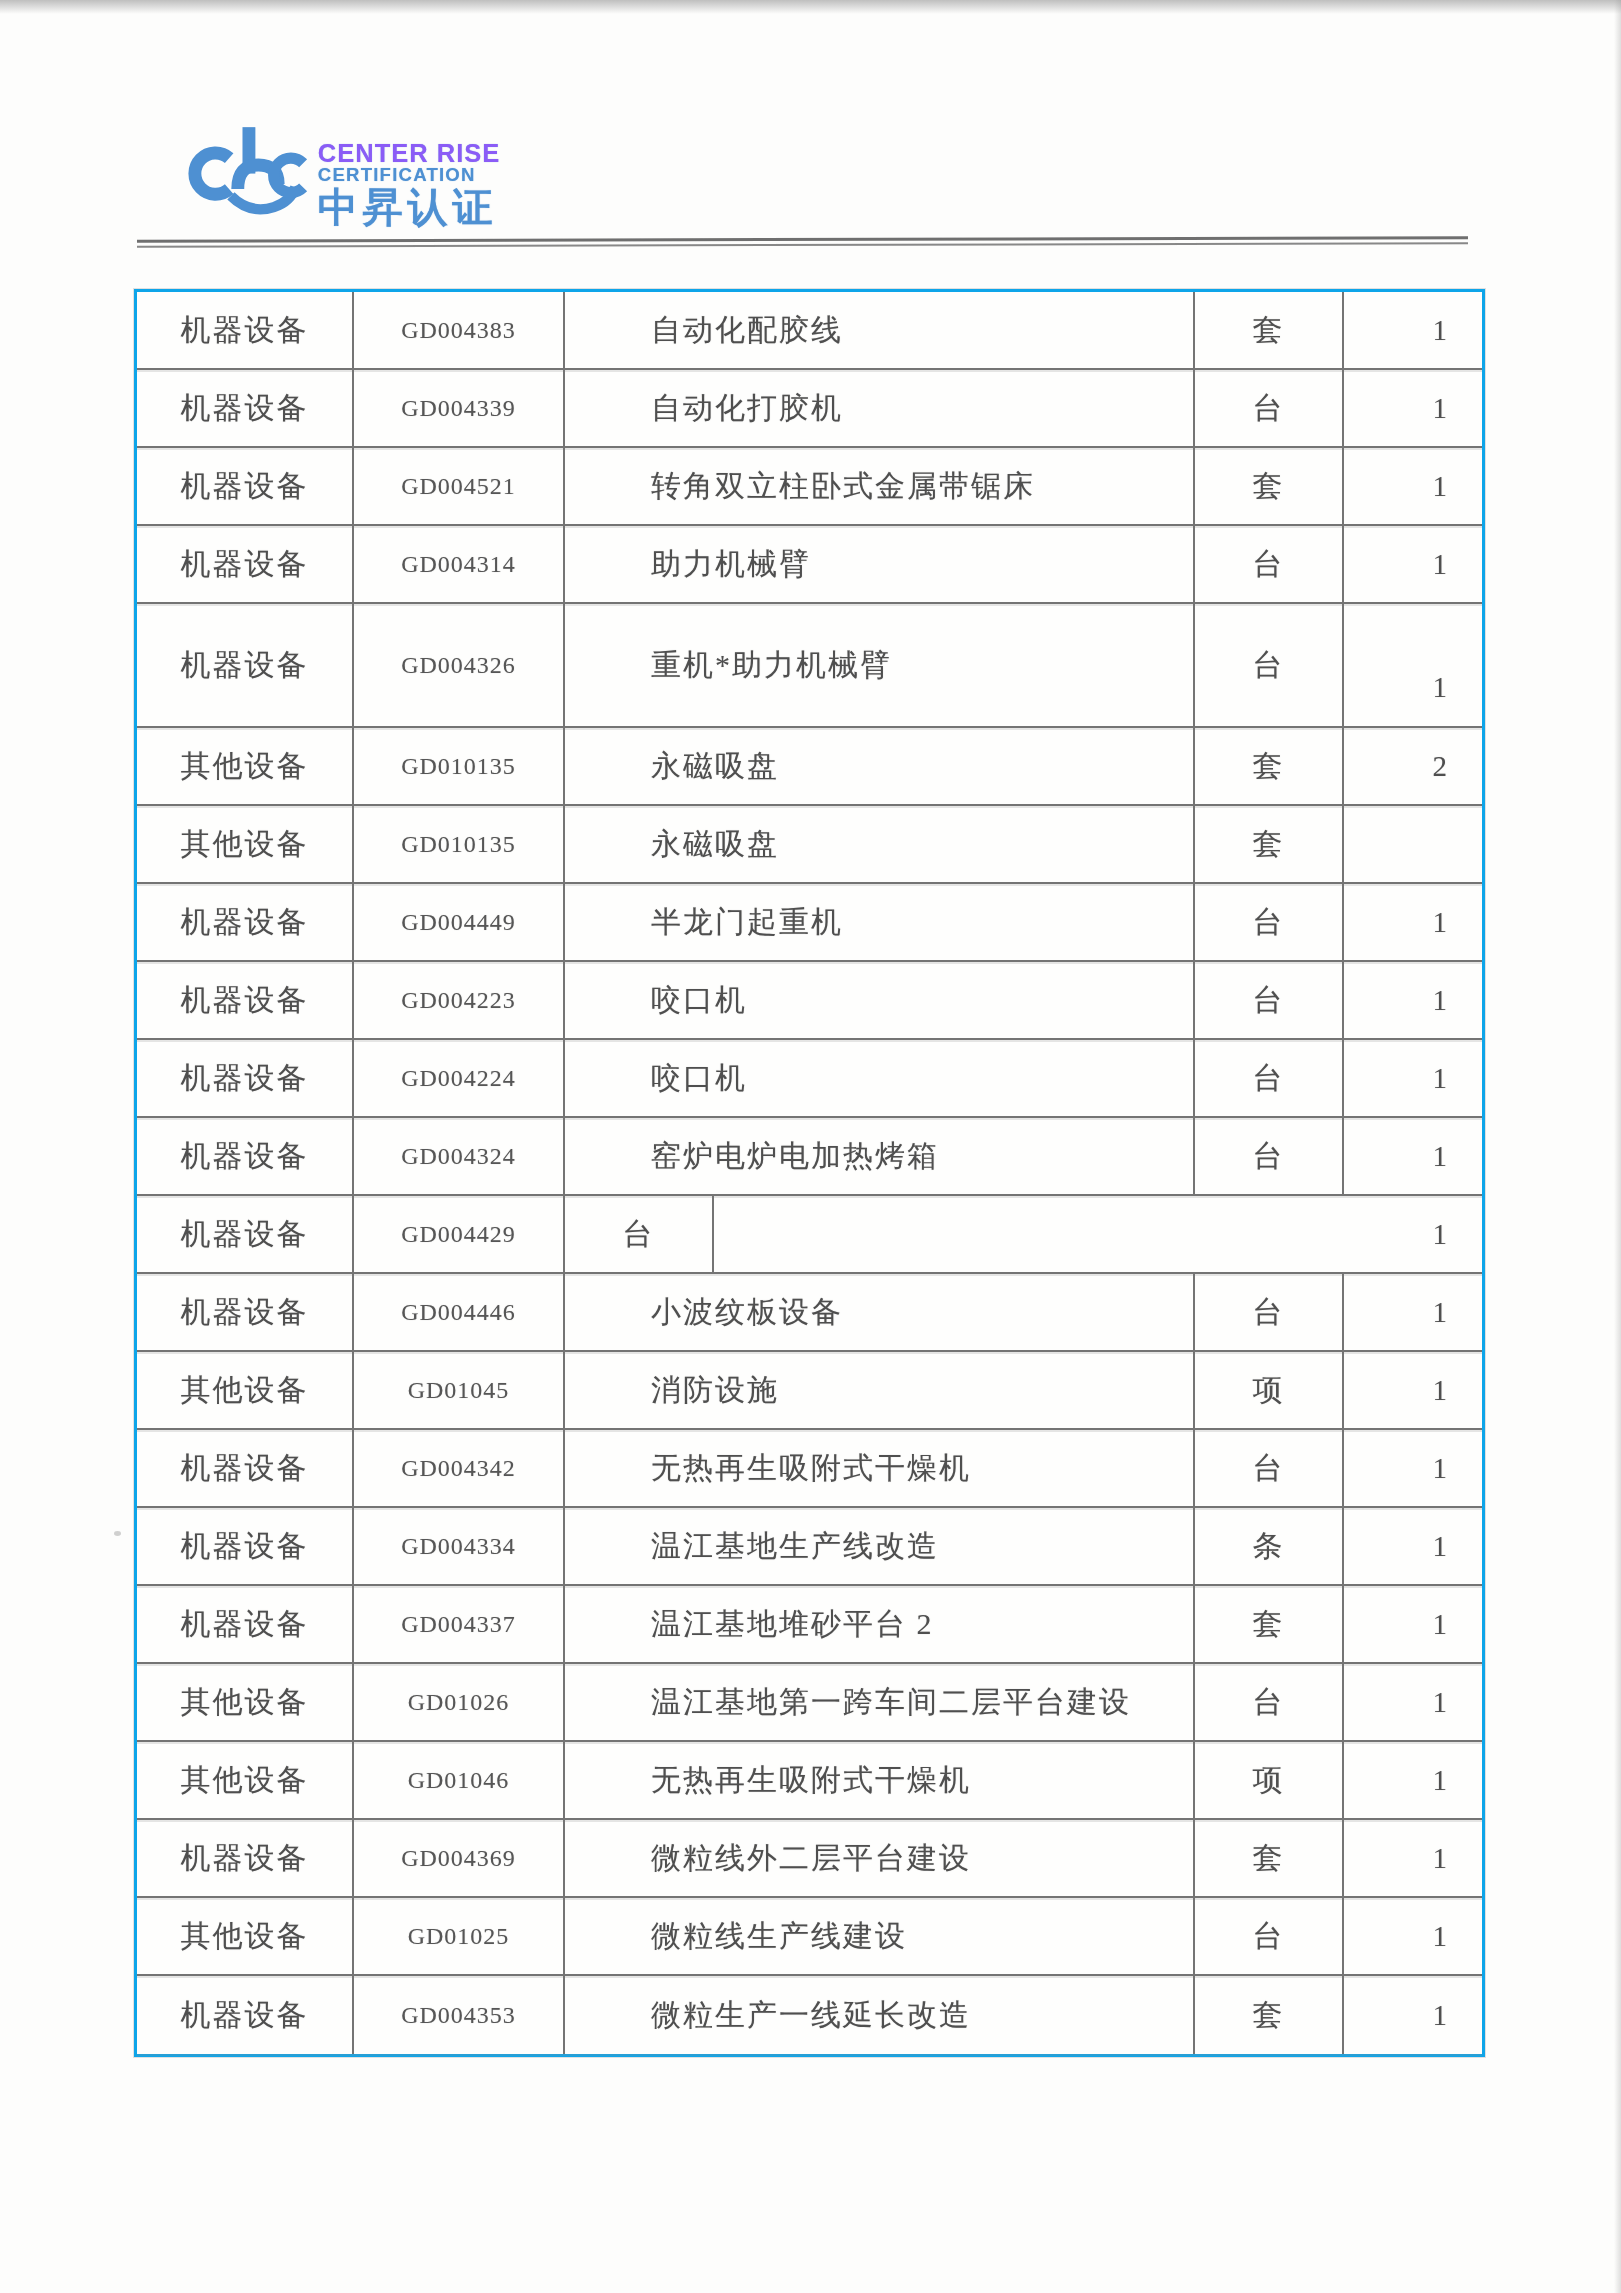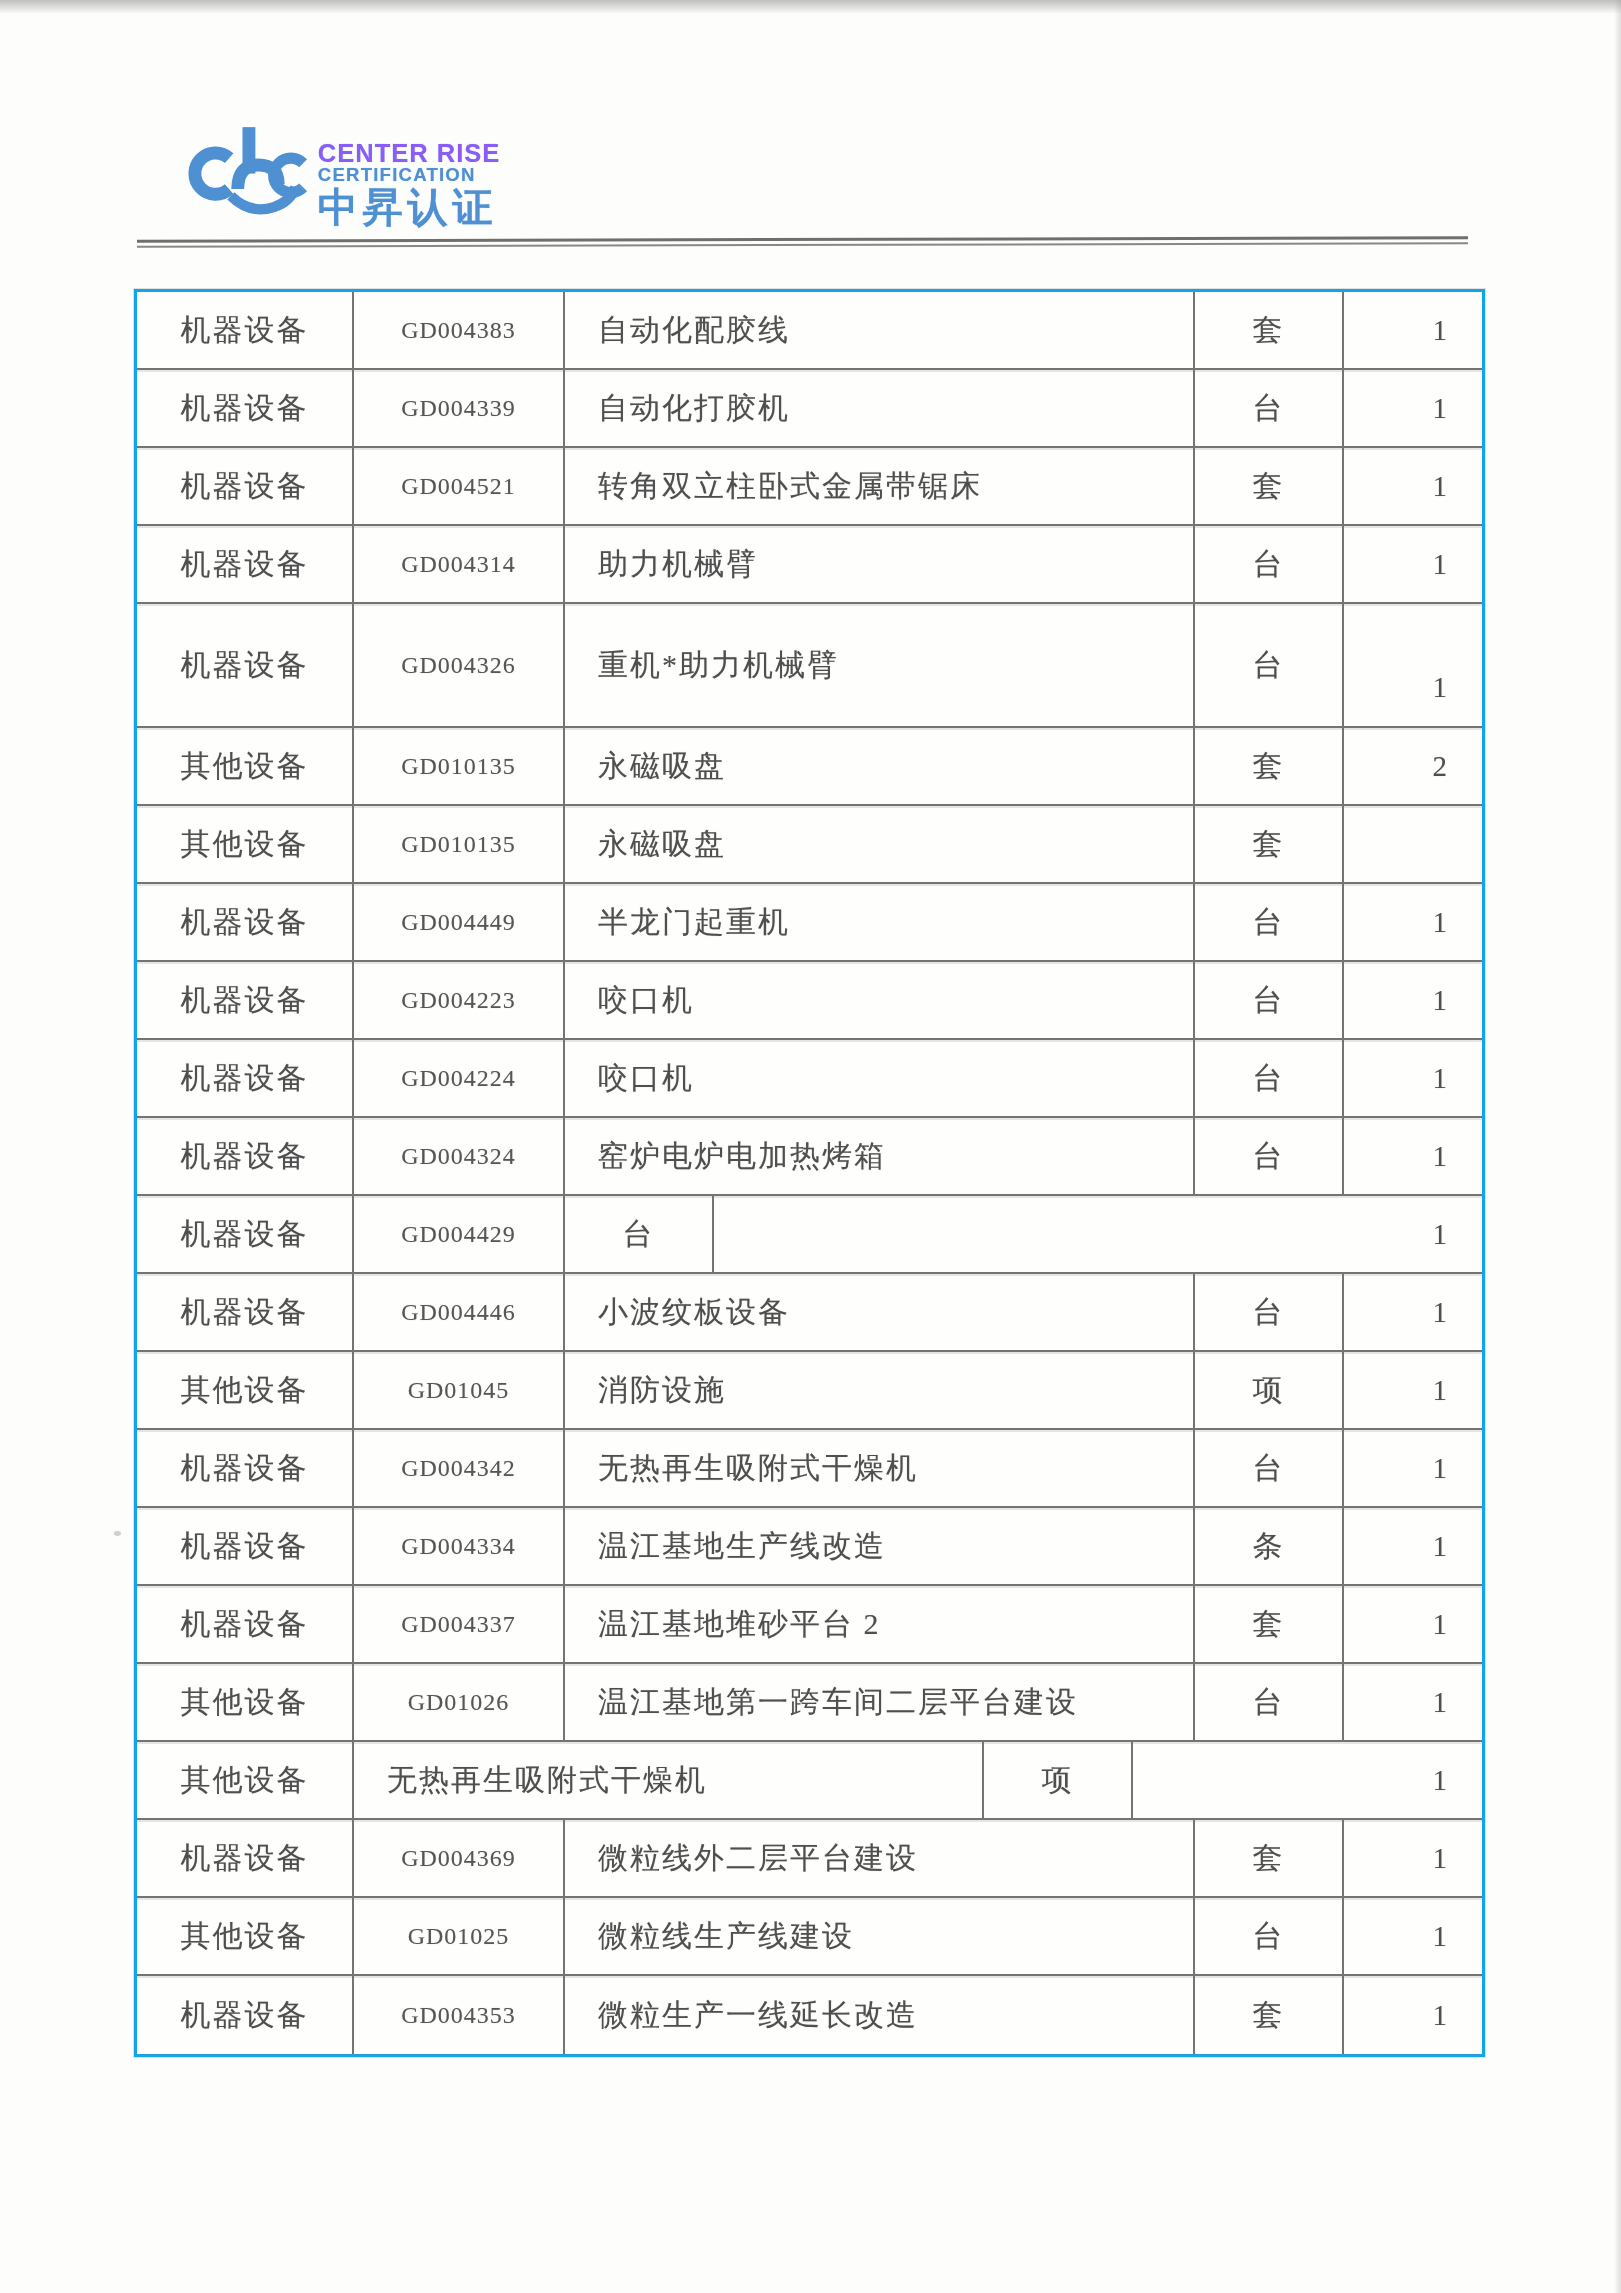--- a/index.html
+++ b/index.html
@@ -68,21 +68,21 @@
   .cell{
     box-sizing:border-box;display:flex;align-items:center;
     border-right:2px solid #747474;
     color:#4f4f4f;
     font-size:30px;letter-spacing:2px;
     text-shadow:0 0 1px rgba(90,90,90,.35);
     overflow:hidden;white-space:nowrap;
   }
   .c-cat {flex:0 0 217px;justify-content:center;}
   .c-code{flex:0 0 211px;justify-content:center;font-size:24px;letter-spacing:1px;color:#565656;}
-  .c-name{flex:0 0 630px;justify-content:flex-start;padding-left:33px;}
+  .c-name{flex:0 0 630px;justify-content:flex-start;padding-left:86px;}
   .c-unit{flex:0 0 149px;justify-content:center;}
   .c-qty {flex:1 1 auto;justify-content:flex-end;padding-right:33px;border-right:none;font-size:29px;}
   .t-row:nth-child(5) .c-qty{align-items:flex-end;padding-bottom:21.6px;}
 </style>
 </head>
 <body>
 
 <div class="page">
 
   <div class="scan-top"></div>
@@ -230,20 +230,21 @@
       </div>
       <div class="t-row">
         <div class="cell c-cat">其他设备</div>
         <div class="cell c-code">GD01026</div>
         <div class="cell c-name">温江基地第一跨车间二层平台建设</div>
         <div class="cell c-unit">台</div>
         <div class="cell c-qty">1</div>
       </div>
       <div class="t-row">
         <div class="cell c-cat">其他设备</div>
+        <div class="cell c-code">GD01046</div>
         <div class="cell c-name">无热再生吸附式干燥机</div>
         <div class="cell c-unit">项</div>
         <div class="cell c-qty">1</div>
       </div>
       <div class="t-row">
         <div class="cell c-cat">机器设备</div>
         <div class="cell c-code">GD004369</div>
         <div class="cell c-name">微粒线外二层平台建设</div>
         <div class="cell c-unit">套</div>
         <div class="cell c-qty">1</div>

